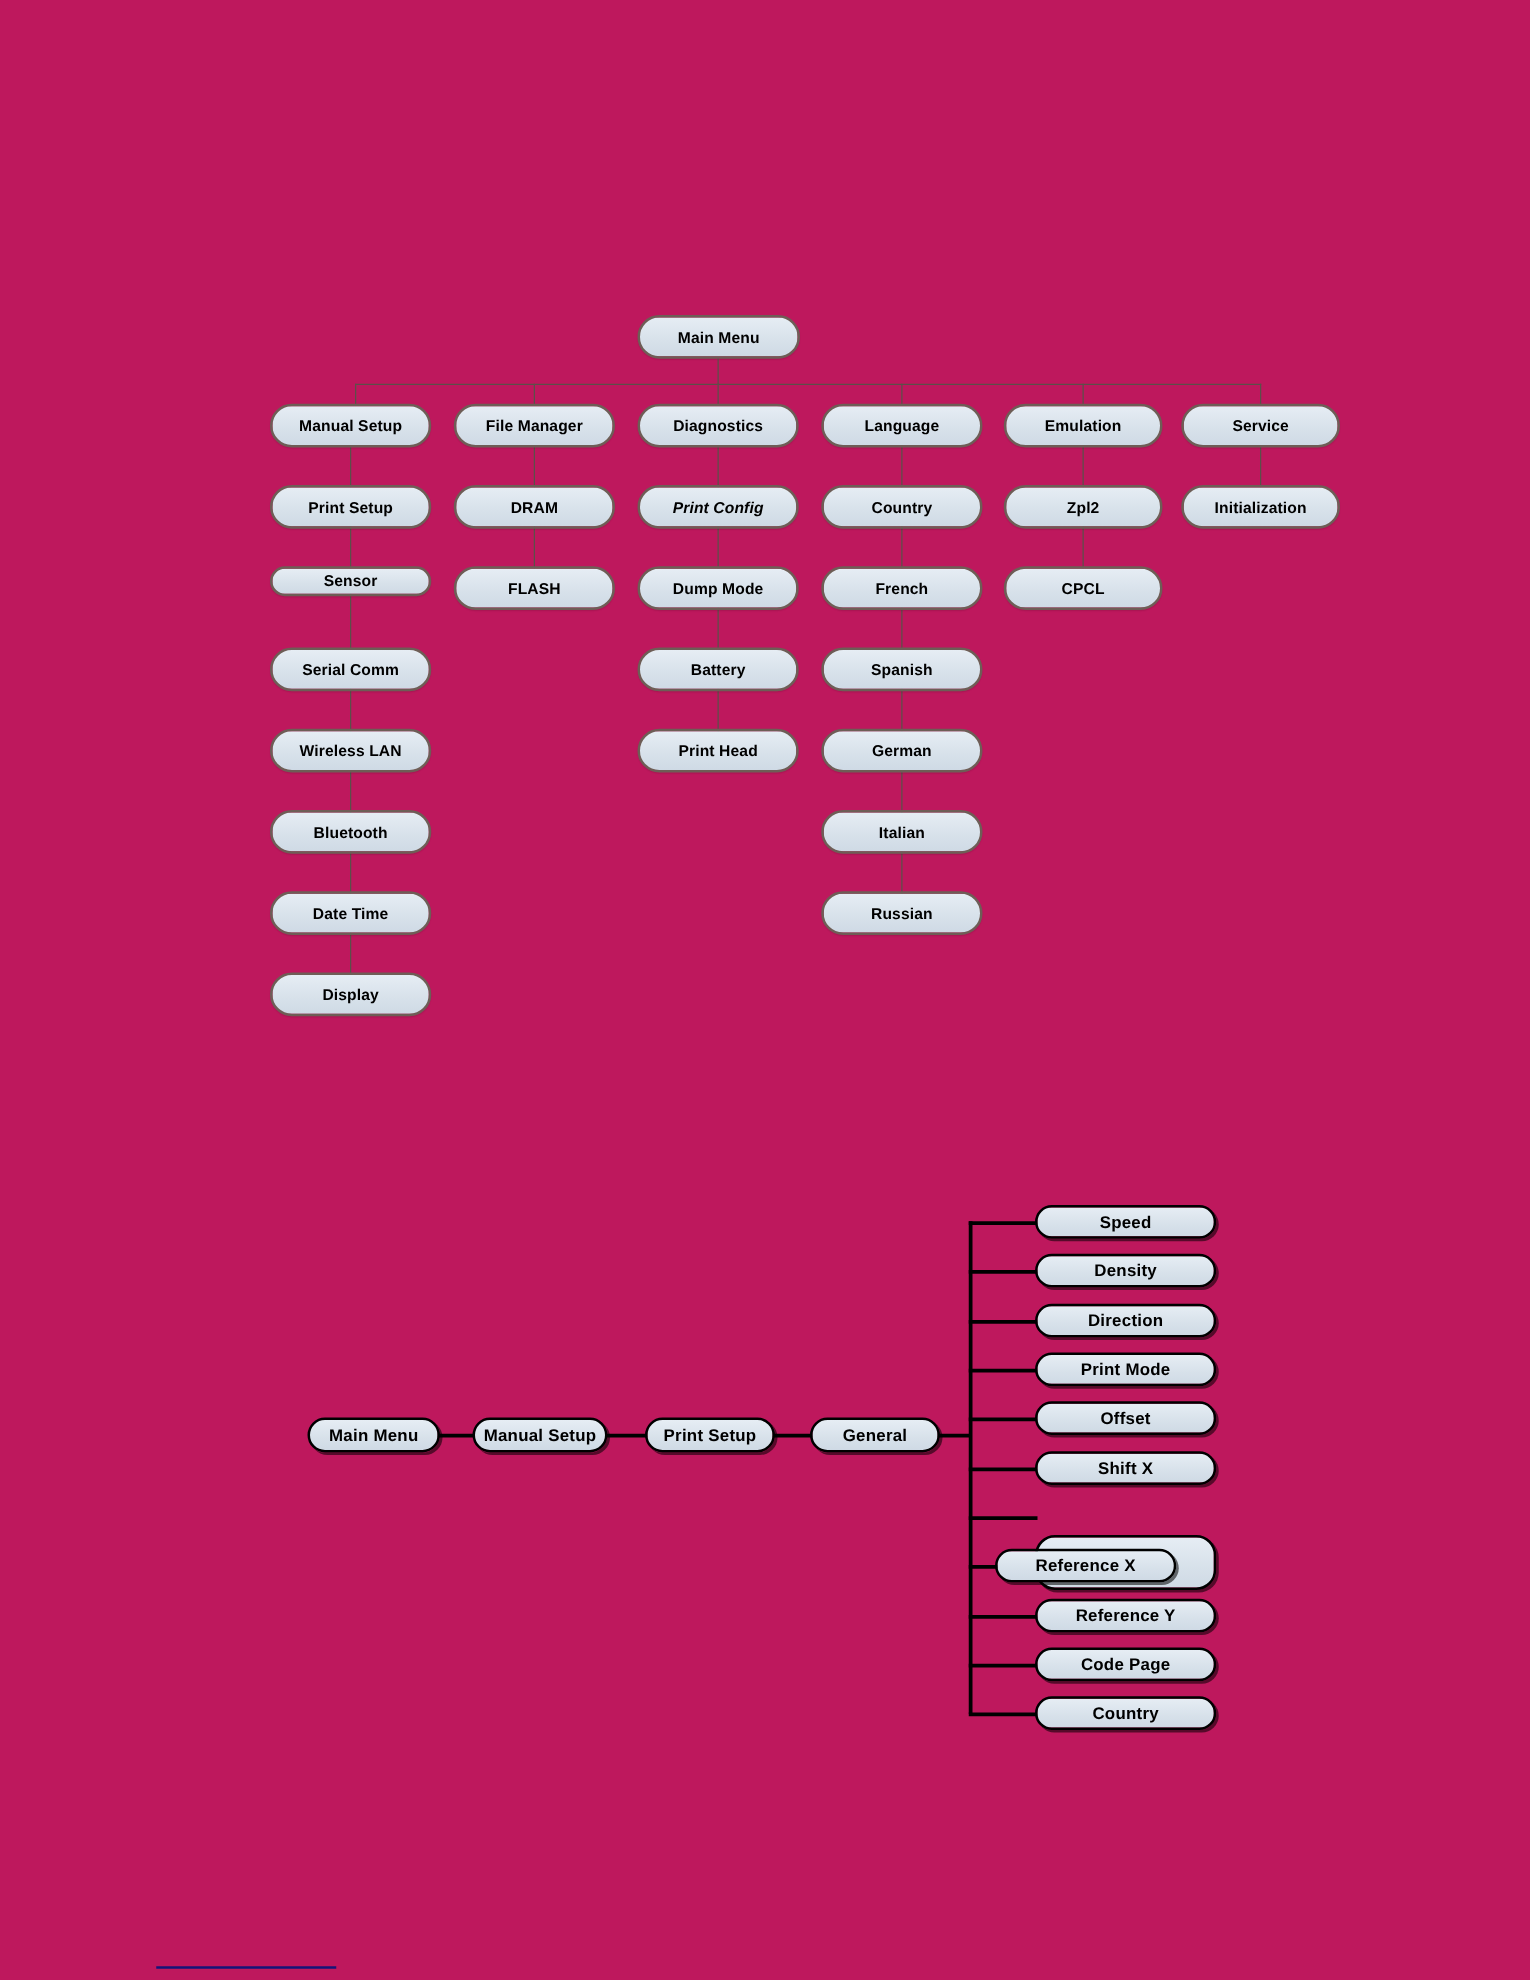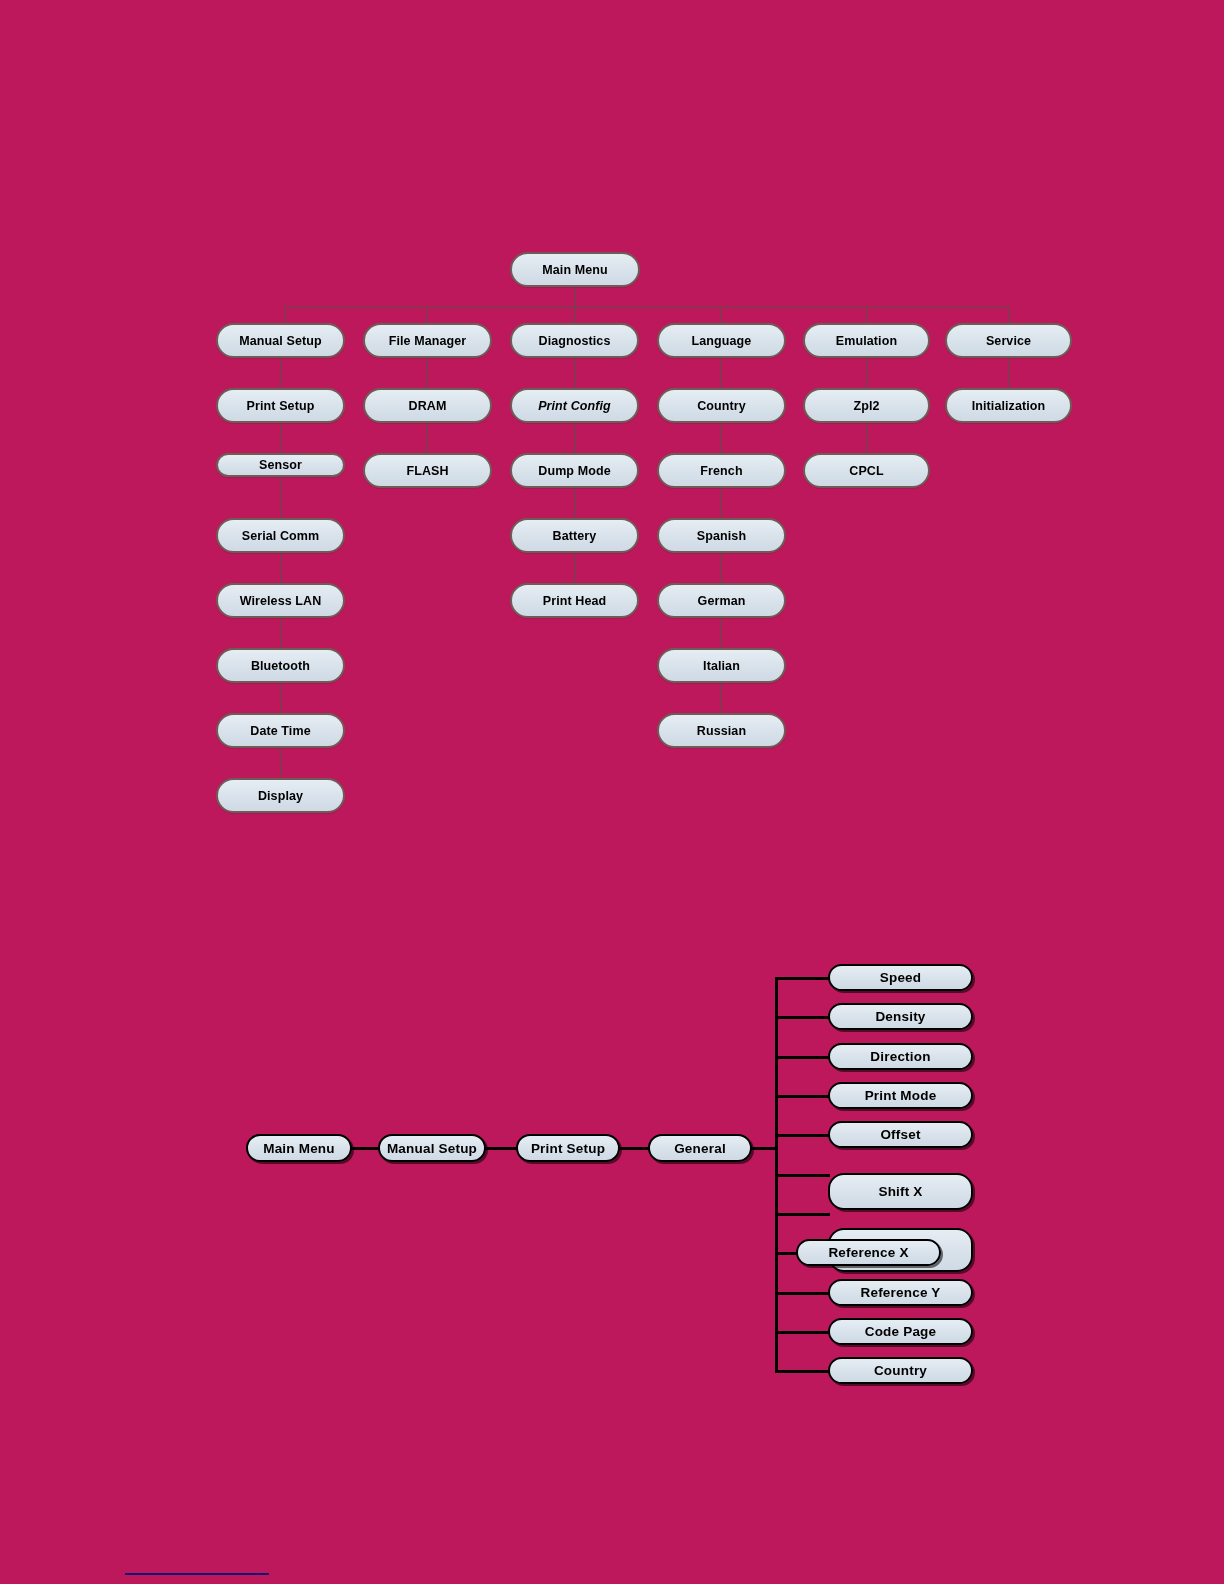--- a/index.html
+++ b/index.html
@@ -157,21 +157,21 @@
     <div class="ln heavy h" style="left:775px; top:1252px; width:55px;"></div>
     <div class="ln heavy h" style="left:775px; top:1292px; width:55px;"></div>
     <div class="ln heavy h" style="left:775px; top:1331px; width:55px;"></div>
     <div class="ln heavy h" style="left:775px; top:1370px; width:55px;"></div>
 
     <div class="node t2" style="left:828px; top:964px; width:145px; height:27px;">Speed</div>
     <div class="node t2" style="left:828px; top:1003px; width:145px; height:27px;">Density</div>
     <div class="node t2" style="left:828px; top:1043px; width:145px; height:27px;">Direction</div>
     <div class="node t2" style="left:828px; top:1082px; width:145px; height:27px;">Print Mode</div>
     <div class="node t2" style="left:828px; top:1121px; width:145px; height:27px;">Offset</div>
-    <div class="node t2" style="left:828px; top:1161px; width:145px; height:37px;margin-top:12px;">Shift X</div>
+    <div class="node t2" style="left:828px; top:1161px; width:145px; height:27px;">Shift X</div>
     <div class="node t2" style="left:828px; top:1228px; width:145px; height:44px;text-align:center;">Shift Y</div>
     <div class="node t2" style="left:796px; top:1239px; width:145px; height:27px;">Reference X</div>
     <div class="node t2" style="left:828px; top:1279px; width:145px; height:27px;">Reference Y</div>
     <div class="node t2" style="left:828px; top:1318px; width:145px; height:27px;">Code Page</div>
     <div class="node t2" style="left:828px; top:1357px; width:145px; height:27px;">Country</div>
   </div>
 
   <div class="footer-rule" style="left:125px; top:1573px; width:144px;"></div>
 
 </div>

